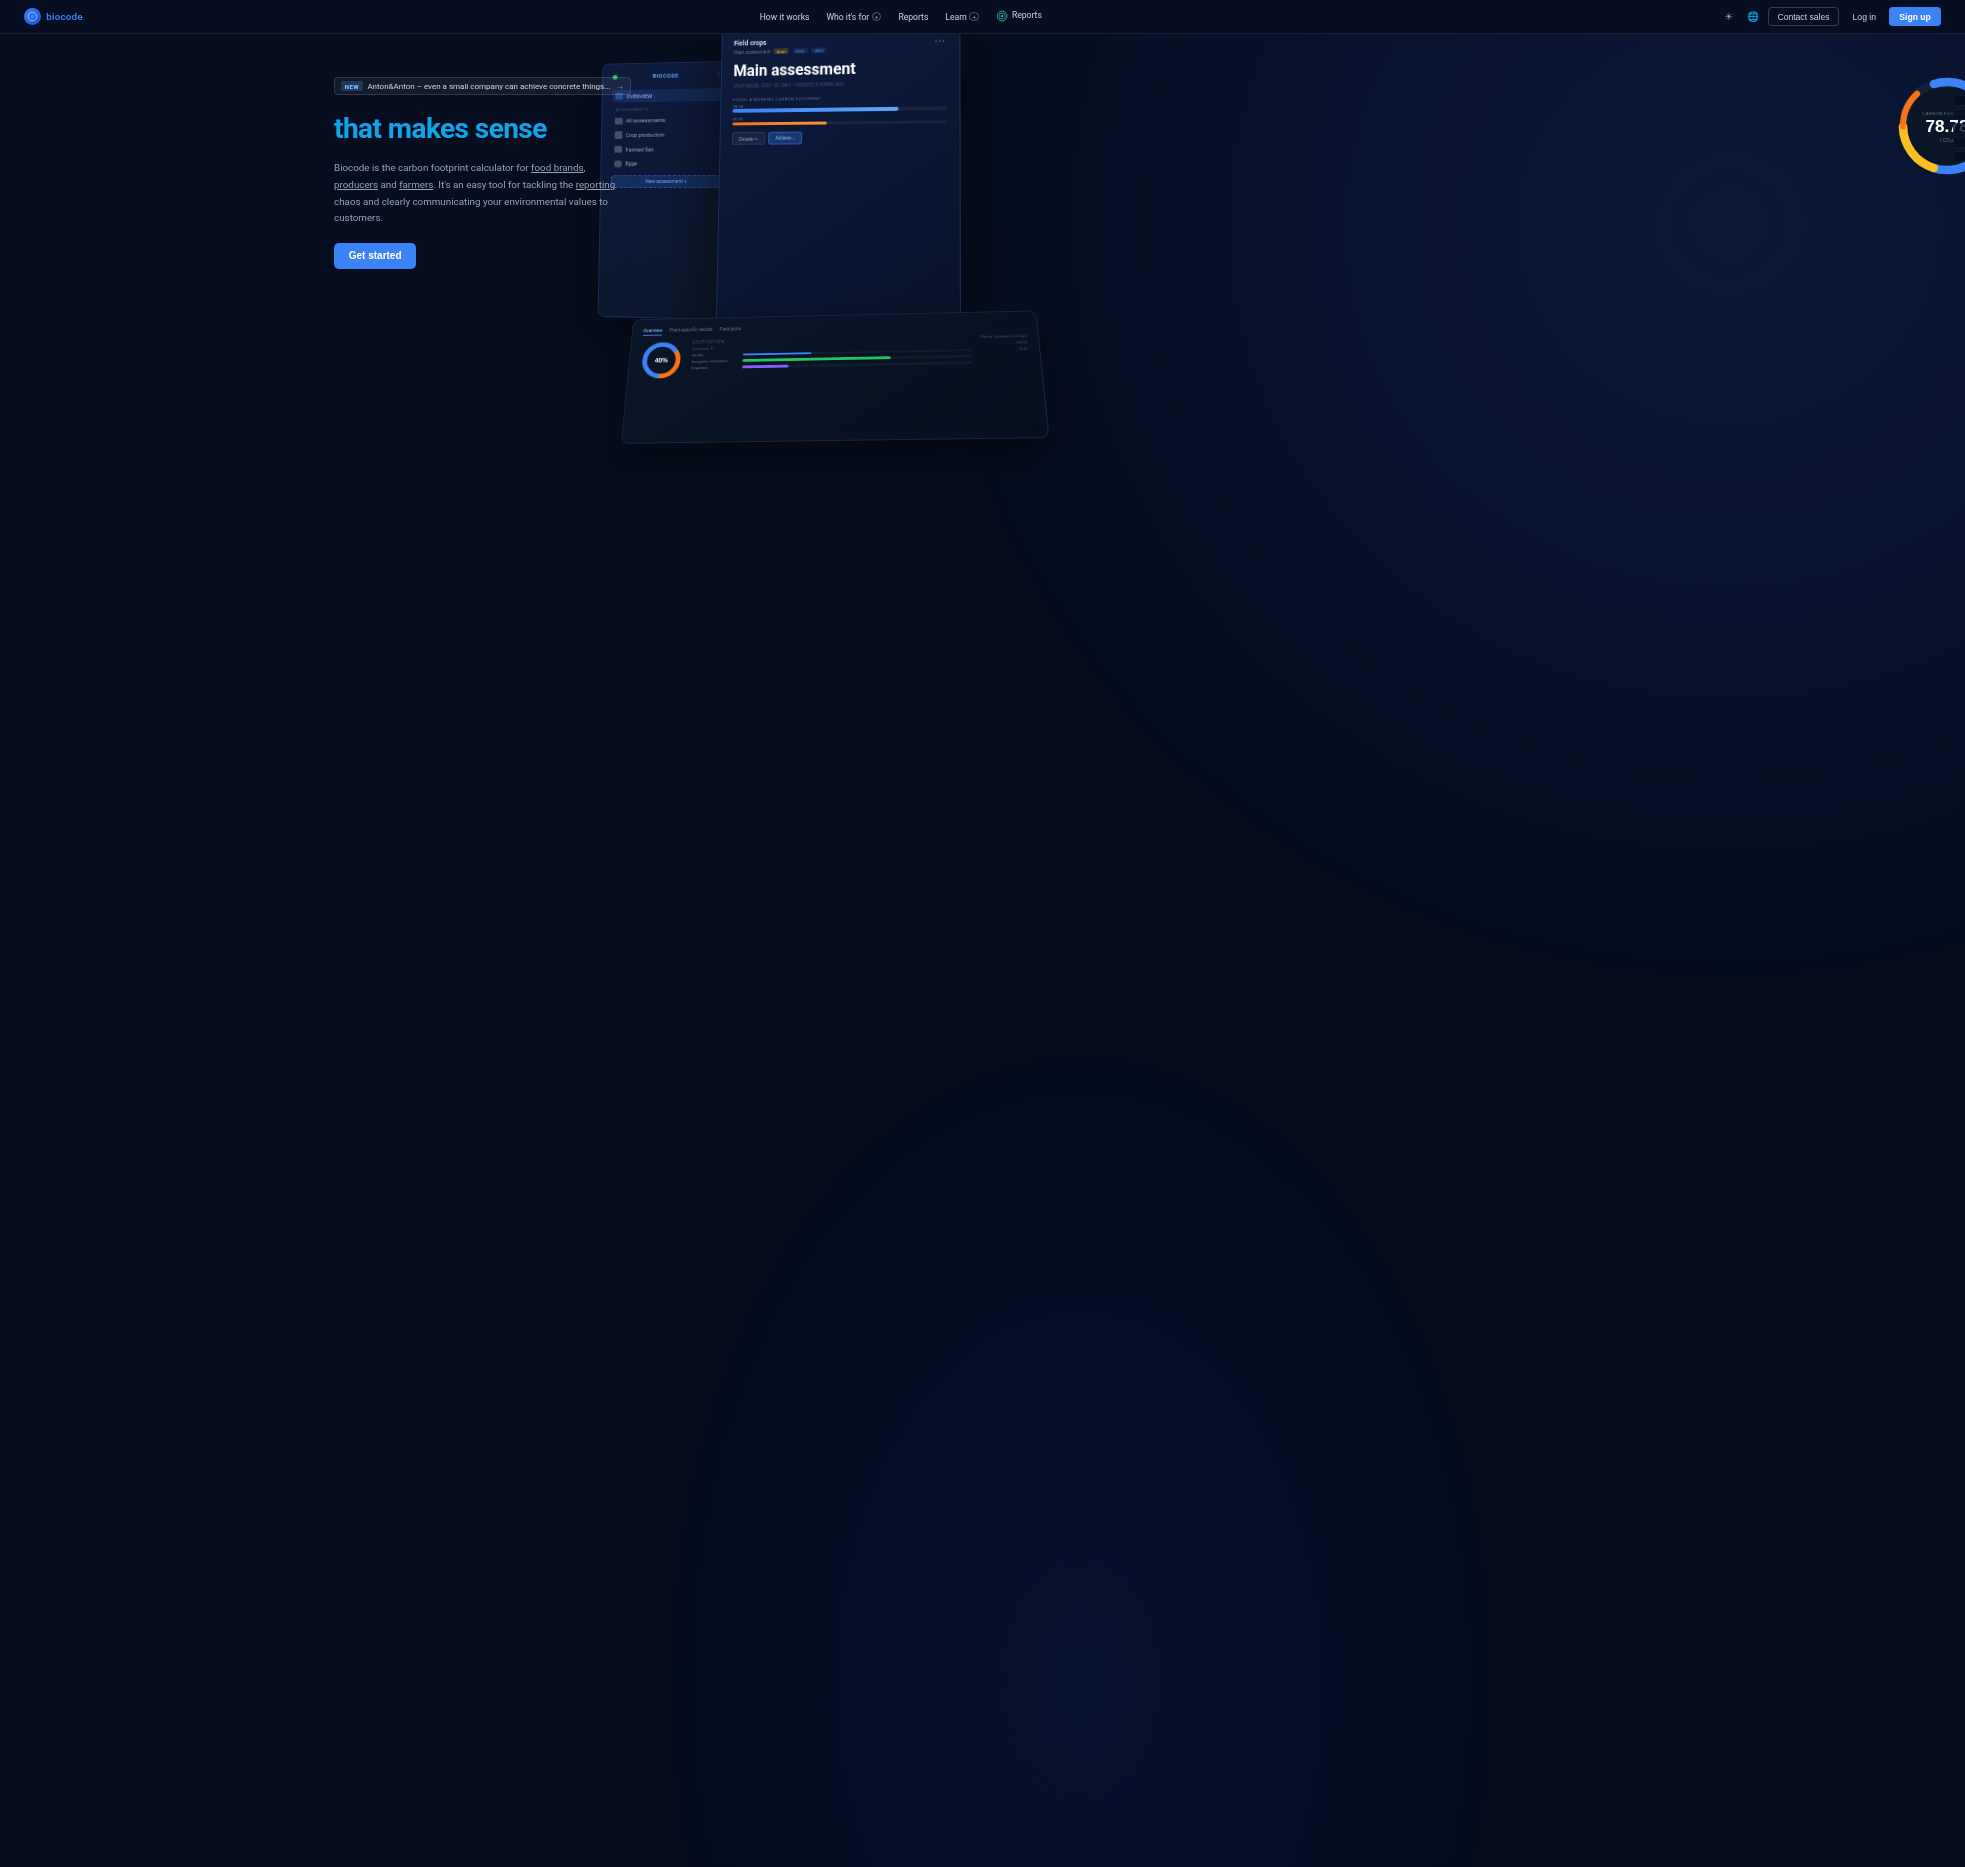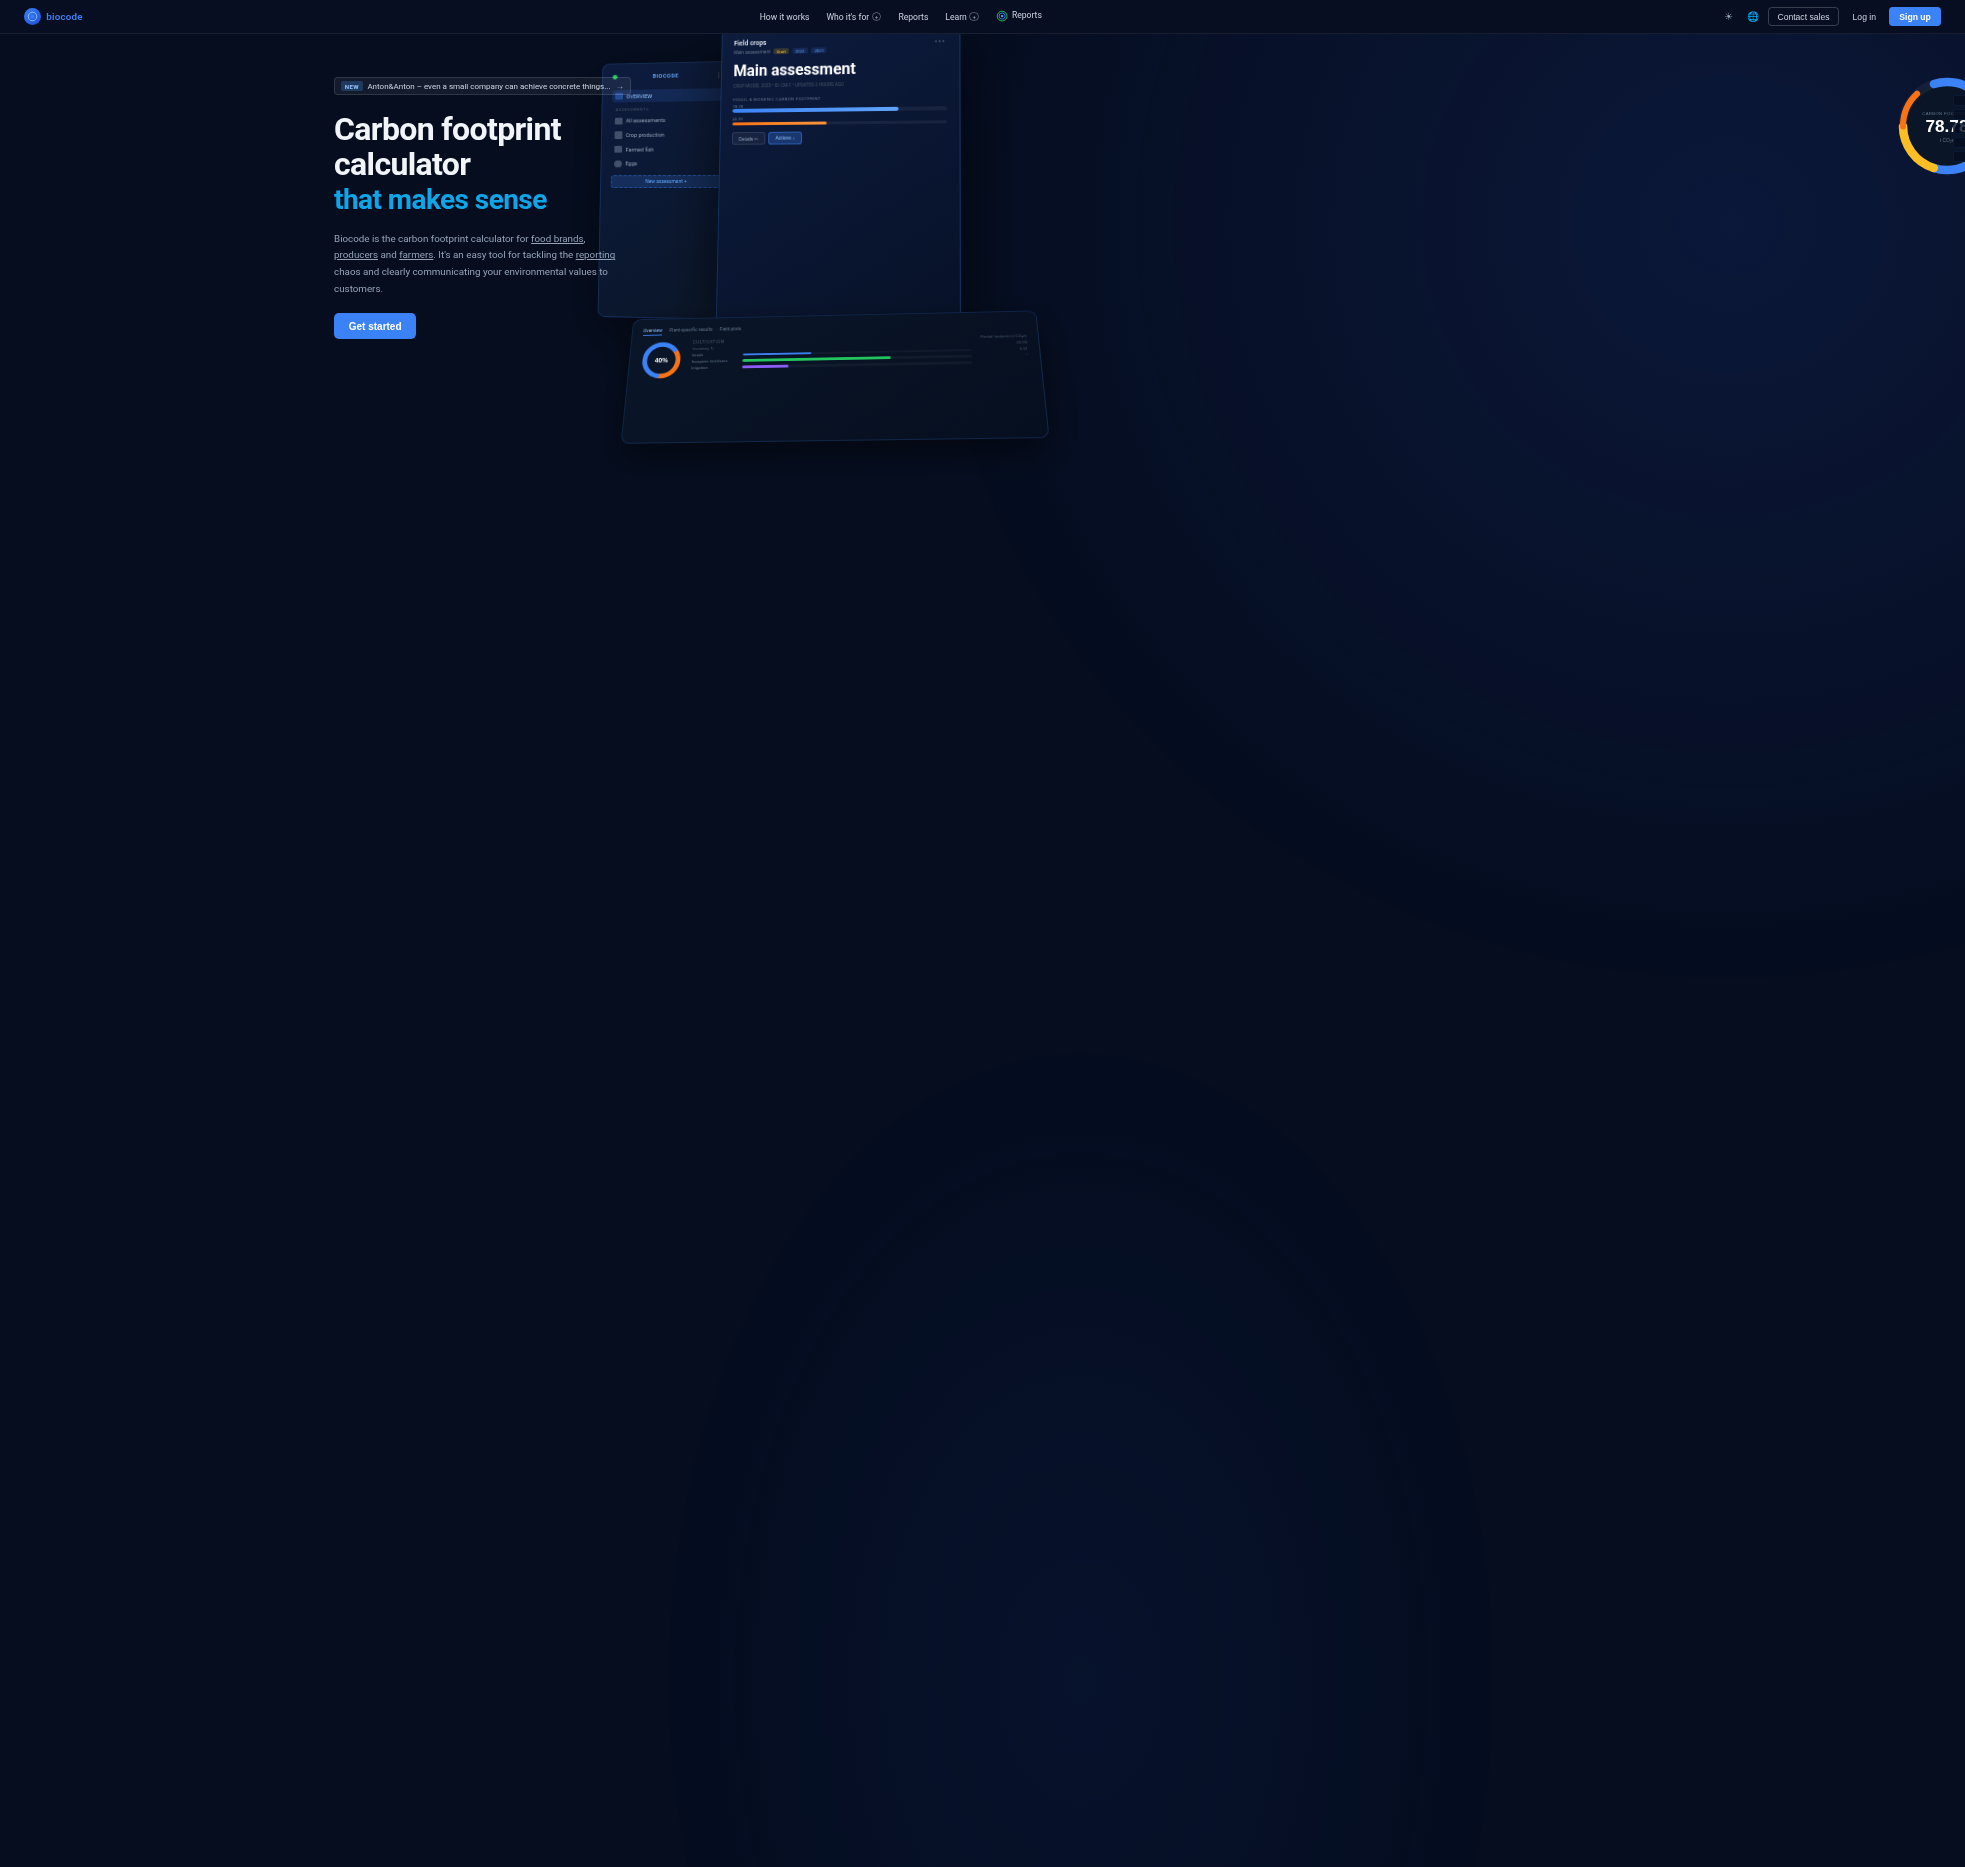--- a/index.html
+++ b/index.html
@@ -604,21 +604,20 @@
 
 <section class="hero">
   <div class="hero-content">
     <div class="hero-badge">
       <span class="badge-new">NEW</span>
       <span class="badge-text">Anton&amp;Anton – even a small company can achieve concrete things...</span>
       <span class="badge-arrow">→</span>
     </div>
 
     <h1>
-      <div class="hero-title-white">Carbon footprint calculator</div>
       <div class="hero-title-blue">that makes sense</div>
     </h1>
 
     <p class="hero-desc">
       <span>Biocode is the carbon footprint calculator for </span><a href="#">food brands</a><span>, </span><a href="#">producers</a><span> and </span><a href="#">farmers</a><span>. It's an easy tool for tackling the </span><a href="#">reporting</a><span> chaos and clearly communicating your environmental values to customers.</span>
     </p>
 
     <button class="btn-get-started">
       <span>Get started</span>
     </button>

